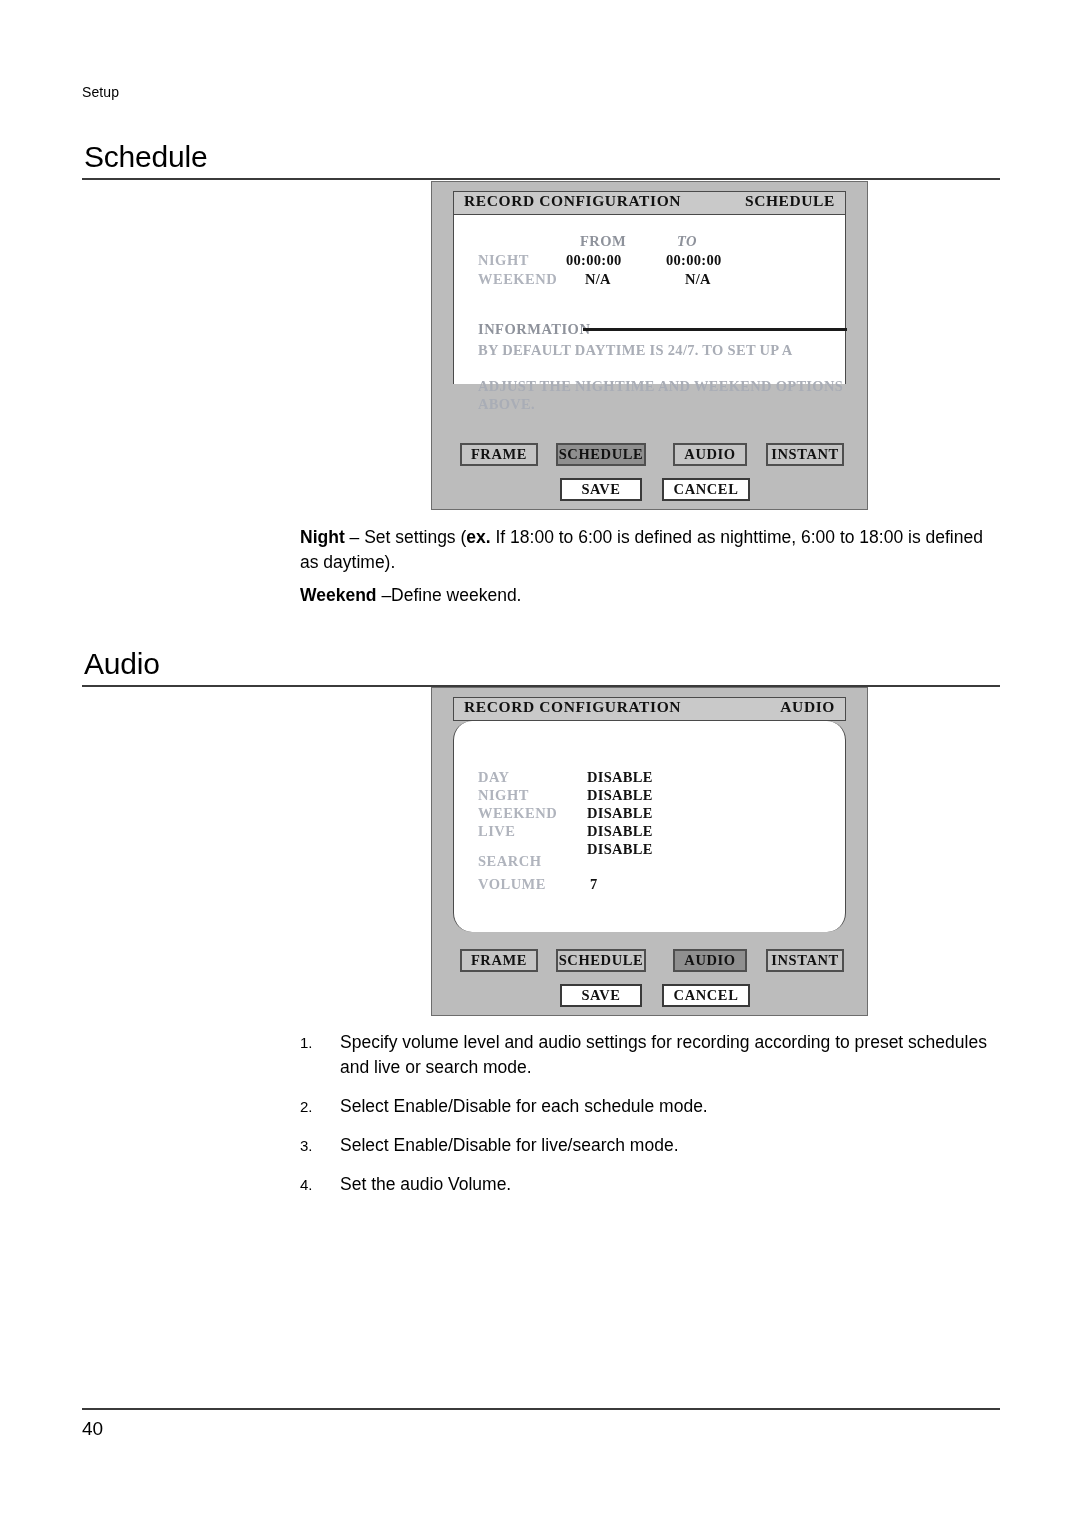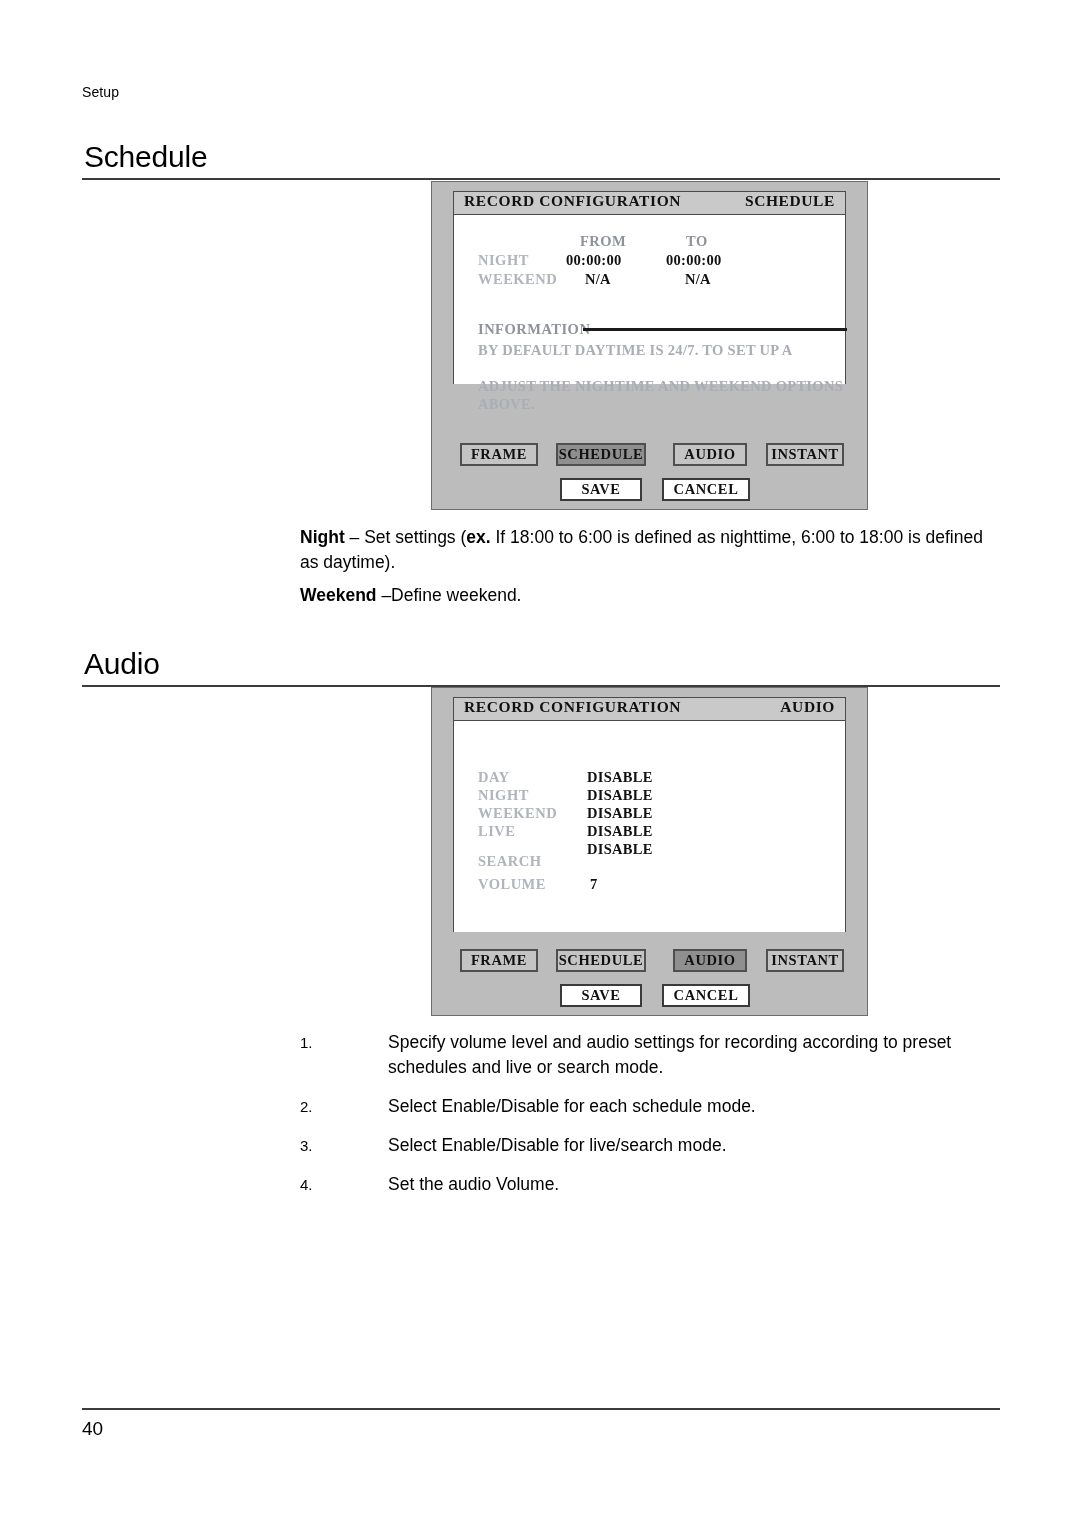--- a/index.html
+++ b/index.html
@@ -64,21 +64,21 @@
     display: flex;
     margin-bottom: 14px;
     font-size: 17.5px;
     line-height: 25px;
   }
   .num-item .num {
     width: 40px;
     flex: 0 0 40px;
     font-size: 15px;
   }
-  .num-item .txt { flex: 1 1 auto; margin-left: 48px; }
+  .num-item .txt { flex: 1 1 auto; }
 
   
   .osd {
     position: absolute;
     background: #bcbcbc;
     border: 1px solid #6d6d6d;
     box-sizing: border-box;
     font-family: "Liberation Serif", serif;
   }
   .osd-titlebar {
@@ -210,21 +210,21 @@
 <div class="osd" style="left:431px; top:181px; width:437px; height:329px;">
 
   <div class="osd-titlebar">
     <span>RECORD CONFIGURATION</span>
     <span>SCHEDULE</span>
   </div>
 
   <div class="osd-body" style="height:169px;">
 
     <div class="osd-colhead" style="left:126px; top:18px;">FROM</div>
-    <div class="osd-colhead" style="left:232px; top:18px;">TO</div>
+    <div class="osd-colhead" style="left:223px; top:18px;font-style:italic;">TO</div>
 
     <div class="osd-label" style="left:24px; top:37px;">NIGHT</div>
     <div class="osd-value" style="left:112px; top:37px;">00:00:00</div>
     <div class="osd-value" style="left:212px; top:37px;">00:00:00</div>
 
     <div class="osd-label" style="left:24px; top:56px;">WEEKEND</div>
     <div class="osd-value" style="left:131px; top:56px;">N/A</div>
     <div class="osd-value" style="left:231px; top:56px;">N/A</div>
 
     <div class="info-label" style="left:24px; top:106px;">INFORMATION</div>
@@ -258,21 +258,21 @@
   <div class="section-rule"></div>
 </div>
 
 <div class="osd" style="left:431px; top:687px; width:437px; height:329px;">
 
   <div class="osd-titlebar">
     <span>RECORD CONFIGURATION</span>
     <span>AUDIO</span>
   </div>
 
-  <div class="osd-body" style="height:211px;">
+  <div class="osd-body" style="height:211px;border-radius:19px;">
     <div class="osd-label" style="left:24px; top:48px;">DAY</div>
     <div class="osd-value" style="left:133px; top:48px;">DISABLE</div>
 
     <div class="osd-label" style="left:24px; top:66px;">NIGHT</div>
     <div class="osd-value" style="left:133px; top:66px;">DISABLE</div>
 
     <div class="osd-label" style="left:24px; top:84px;">WEEKEND</div>
     <div class="osd-value" style="left:133px; top:84px;">DISABLE</div>
 
     <div class="osd-label" style="left:24px; top:102px;">LIVE</div>

